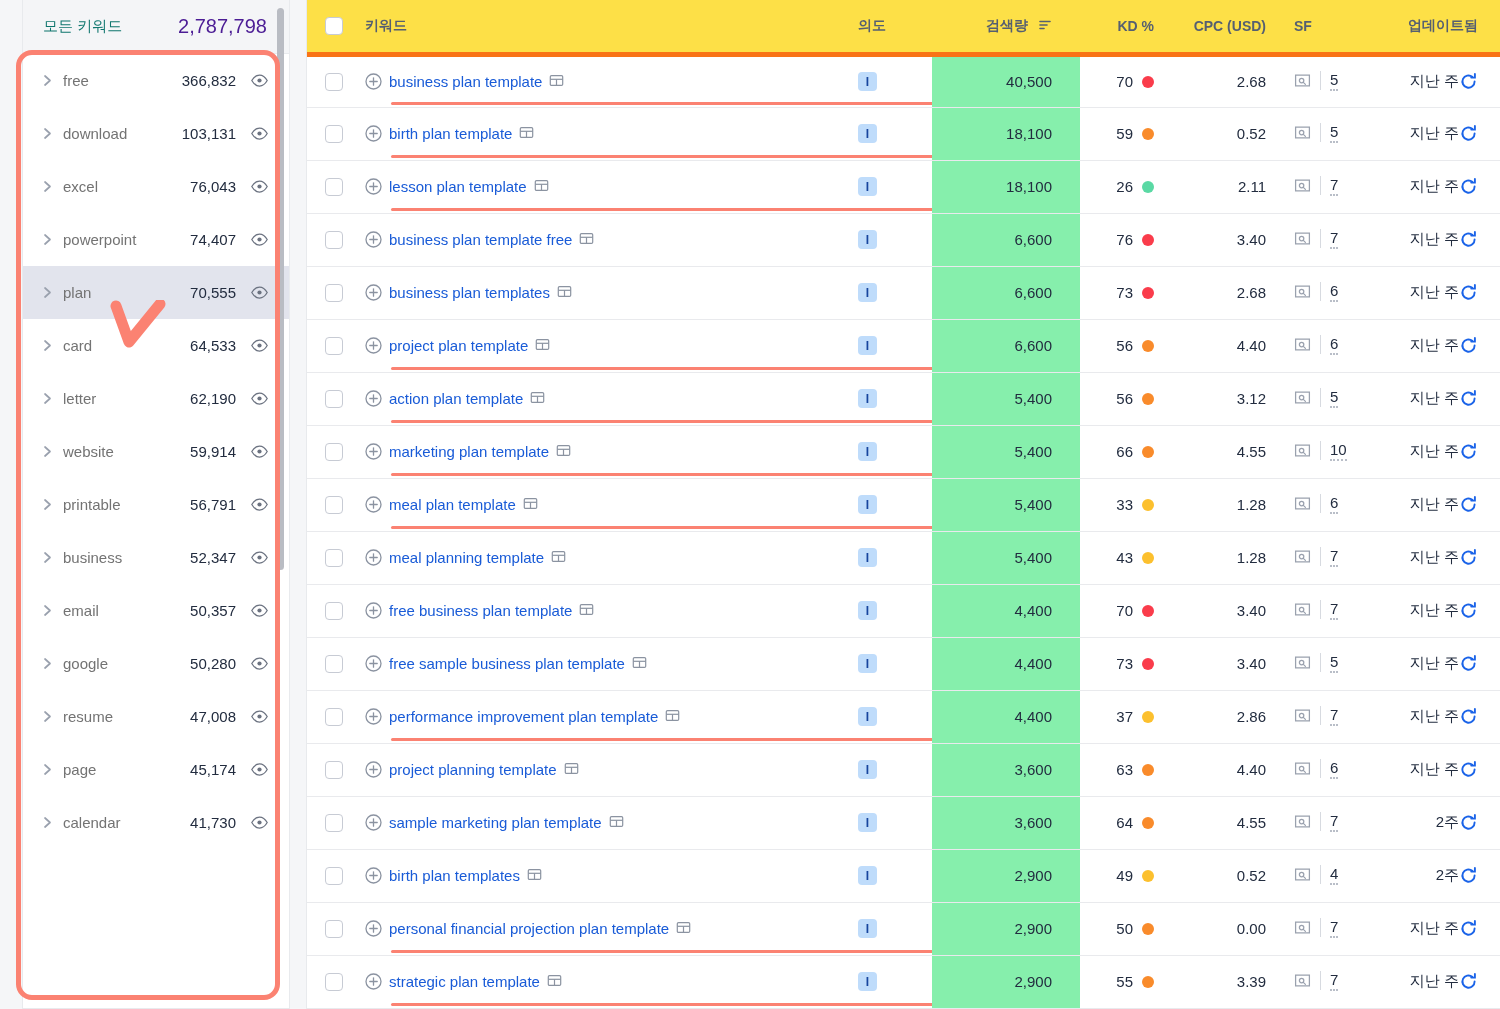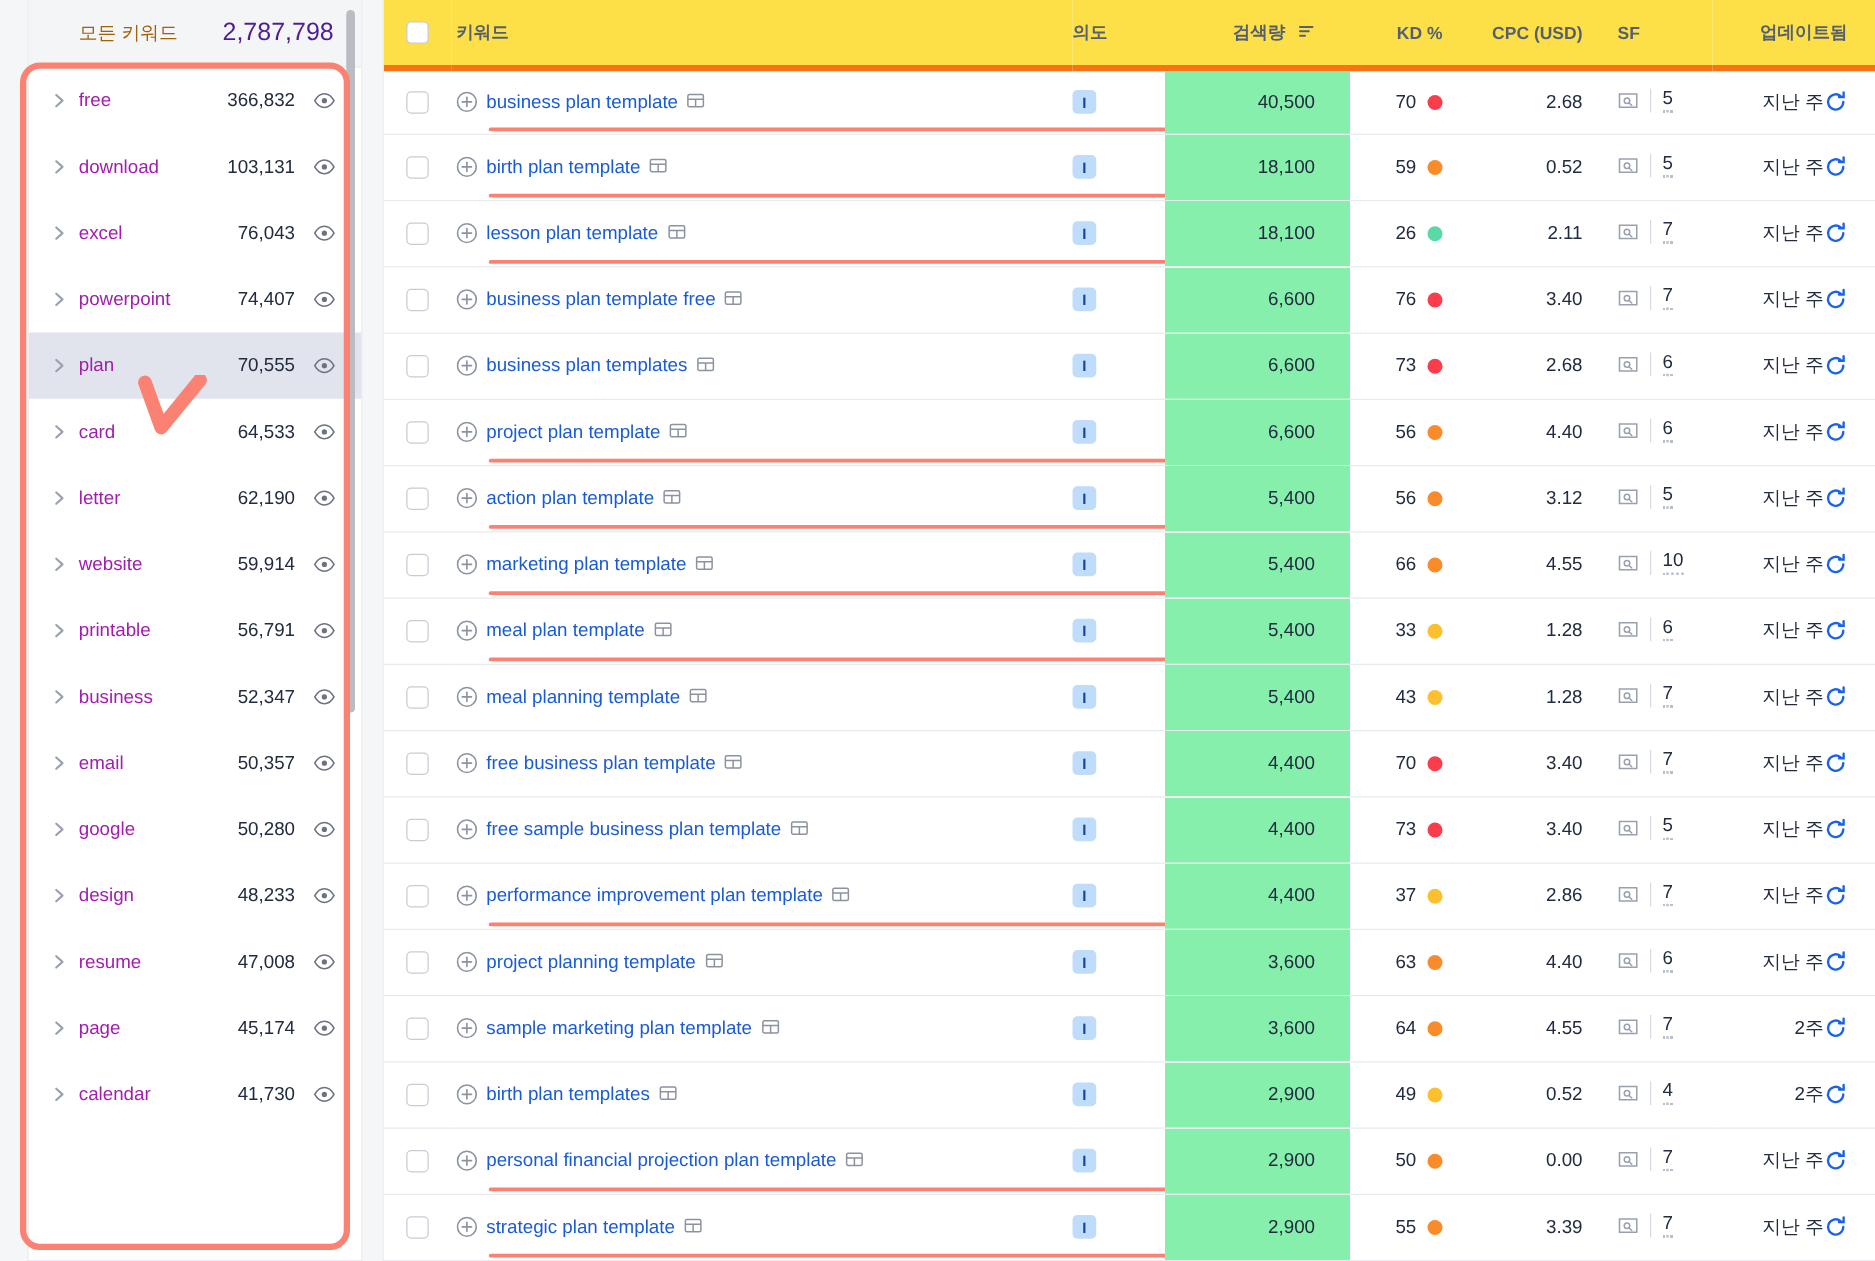--- a/index.html
+++ b/index.html
@@ -22,41 +22,41 @@
     flex: 0 0 268px;
   }
   .sidebar-head {
     height: 54px;
     background: #f4f5f7;
     display: flex; align-items: center;
     padding: 0 22px 0 20px;
     border-bottom: 1px solid #e8eaed;
   }
   .sidebar-head .sh-title {
-    font-size: 15px; color: #a16207; font-weight: 400; margin-left: 20px;
+    font-size: 15px; color: #0f766e; font-weight: 400;
   }
   .sidebar-head .sh-count {
     margin-left: auto; font-size: 20px; color: #4c1d95;
   }
   .kw-list { position: relative; }
   .kw-row {
     height: 53px;
     display: flex; align-items: center;
     padding: 0 20px 0 18px;
     cursor: pointer;
   }
   .kw-row.selected { background: #e2e4ed; }
   .kw-chev {
     width: 18px; flex: 0 0 18px;
     color: #9aa1ae; font-size: 15px; line-height: 1;
     display: flex; align-items: center; justify-content: flex-start;
   }
   .kw-chev svg { display: block; }
   .kw-label {
-    font-size: 15px; color: #a21caf;
+    font-size: 15px; color: #737373;
     margin-left: 4px;
   }
   .kw-vol {
     margin-left: auto; font-size: 15px; color: #222c3f;
     text-align: right;
   }
   .kw-eye {
     flex: 0 0 18px; margin-left: 14px;
     display: flex; align-items: center; justify-content: center;
     color: #6b7280;
@@ -356,35 +356,20 @@
           </span>
         </div>
         <div class="kw-row">
           <span class="kw-chev">
             <svg width="13" height="13" viewBox="0 0 13 13" fill="none" stroke="currentColor" stroke-width="1.7" stroke-linecap="round" stroke-linejoin="round">
               <polyline points="4,2 9,6.5 4,11"></polyline>
             </svg>
           </span>
           <span class="kw-label">google</span>
           <span class="kw-vol">50,280</span>
-          <span class="kw-eye">
-            <svg width="19" height="19" viewBox="0 0 19 19" fill="none" stroke="currentColor" stroke-width="1.25">
-              <path d="M1.8 9.5 C4 5.6 6.6 4 9.5 4 C12.4 4 15 5.6 17.2 9.5 C15 13.4 12.4 15 9.5 15 C6.6 15 4 13.4 1.8 9.5 Z"></path>
-              <circle cx="9.5" cy="9.5" r="2.1" fill="currentColor" stroke="none"></circle>
-            </svg>
-          </span>
-        </div>
-        <div class="kw-row">
-          <span class="kw-chev">
-            <svg width="13" height="13" viewBox="0 0 13 13" fill="none" stroke="currentColor" stroke-width="1.7" stroke-linecap="round" stroke-linejoin="round">
-              <polyline points="4,2 9,6.5 4,11"></polyline>
-            </svg>
-          </span>
-          <span class="kw-label">design</span>
-          <span class="kw-vol">48,233</span>
           <span class="kw-eye">
             <svg width="19" height="19" viewBox="0 0 19 19" fill="none" stroke="currentColor" stroke-width="1.25">
               <path d="M1.8 9.5 C4 5.6 6.6 4 9.5 4 C12.4 4 15 5.6 17.2 9.5 C15 13.4 12.4 15 9.5 15 C6.6 15 4 13.4 1.8 9.5 Z"></path>
               <circle cx="9.5" cy="9.5" r="2.1" fill="currentColor" stroke="none"></circle>
             </svg>
           </span>
         </div>
         <div class="kw-row">
           <span class="kw-chev">
             <svg width="13" height="13" viewBox="0 0 13 13" fill="none" stroke="currentColor" stroke-width="1.7" stroke-linecap="round" stroke-linejoin="round">

